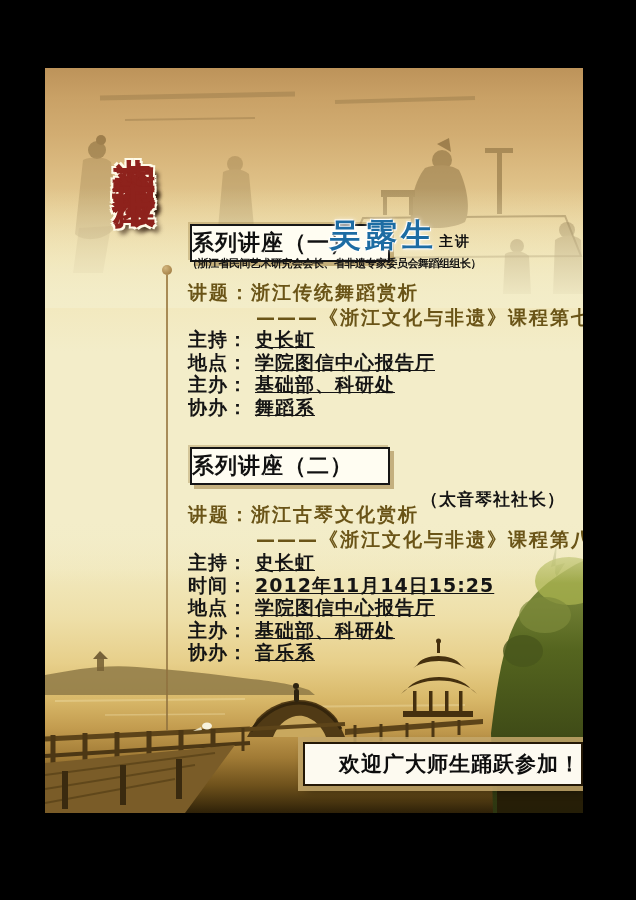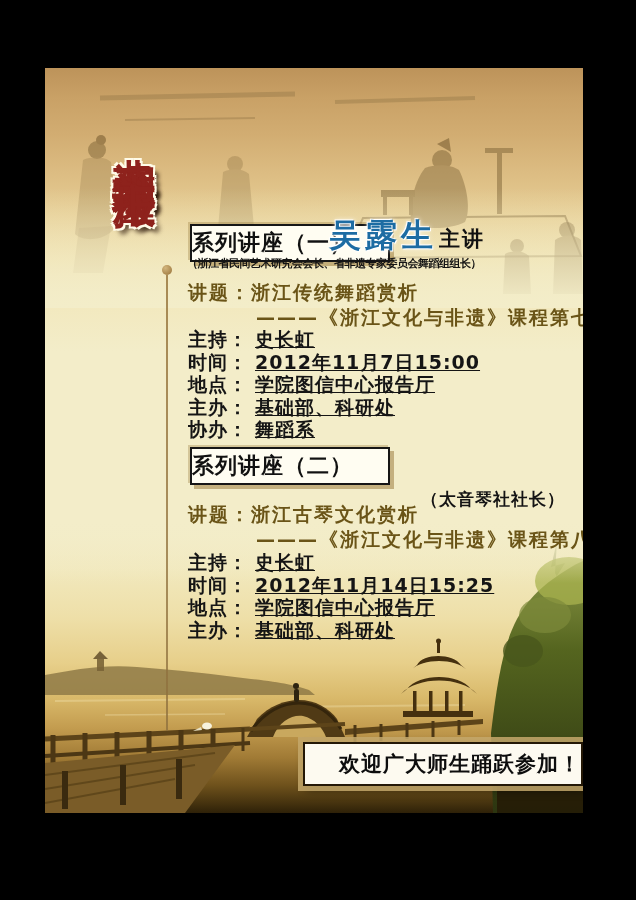--- a/index.html
+++ b/index.html
@@ -49,21 +49,21 @@
     box-shadow:4px 4px 0 rgba(156,126,64,.55), -2px -2px 0 rgba(156,126,64,.35);
     display:flex;align-items:center;justify-content:flex-start;
     font-size:22px;font-weight:bold;color:#111;letter-spacing:1px;
   }
   .speaker-row{position:absolute;left:284px;z-index:3;white-space:nowrap;}
   .speaker-name{
     font-family:"DejaVu Serif",serif;font-size:32px;font-weight:bold;color:#1d6ca3;
     text-shadow:0 0 5px #ffffff, 1px 1px 0 #ffffff, -1px -1px 0 #ffffff;
     letter-spacing:4px;
   }
-  .speaker-role{font-size:21px;font-weight:bold;color:#111;margin-left:2px;letter-spacing:2px;}
+  .speaker-role{font-size:14px;font-weight:bold;color:#111;margin-left:2px;letter-spacing:2px;}
   .affiliation{position:absolute;z-index:3;font-weight:bold;color:#141414;white-space:nowrap;}
   .affil-1{left:142px;top:188px;font-size:11px;letter-spacing:-0.5px;text-align:center;}
   .affil-2{left:360px;top:420px;font-size:17px;letter-spacing:1px;margin-left:16px;}
   .topic{position:absolute;left:143px;z-index:3;font-weight:bold;color:#6a5417;
     font-size:19px;letter-spacing:2px;line-height:25px;white-space:nowrap;}
   .topic .sub{padding-left:68px;}
   .rows{position:absolute;left:143px;z-index:3;}
   .row{font-size:19px;font-weight:bold;color:#151515;line-height:22.5px;
     letter-spacing:1px;white-space:nowrap;}
   .row .val{margin-left:7px;text-decoration:underline;}
@@ -241,38 +241,38 @@
   <div class="speaker-row name-1">
     <span class="speaker-name">吴露生</span><span class="speaker-role">主讲</span>
   </div>
   <div class="affiliation affil-1">（浙江省民间艺术研究会会长、省非遗专家委员会舞蹈组组长）</div>
   <div class="topic topic-1">
     <div><span>讲题：</span><span>浙江传统舞蹈赏析</span></div>
     <div class="sub">———《浙江文化与非遗》课程第七讲</div>
   </div>
   <div class="rows rows-1">
     <div class="row"><span>主持：</span><span class="val">史长虹</span></div>
-    <div class="row"><span>时间：</span><span class="val">2012年11月7日15:00</span></div>
     <div class="row"><span>地点：</span><span class="val">学院图信中心报告厅</span></div>
     <div class="row"><span>主办：</span><span class="val">基础部、科研处</span></div>
     <div class="row"><span>协办：</span><span class="val">舞蹈系</span></div>
   </div>
 
   <div class="badge badge-2">
     <span>系列讲座（二）</span>
   </div>
   <div class="affiliation affil-2">（太音琴社社长）</div>
   <div class="topic topic-2">
     <div><span>讲题：</span><span>浙江古琴文化赏析</span></div>
     <div class="sub">———《浙江文化与非遗》课程第八讲</div>
   </div>
   <div class="rows rows-2">
     <div class="row"><span>主持：</span><span class="val">史长虹</span></div>
     <div class="row"><span>时间：</span><span class="val">2012年11月14日15:25</span></div>
     <div class="row"><span>地点：</span><span class="val">学院图信中心报告厅</span></div>
     <div class="row"><span>主办：</span><span class="val">基础部、科研处</span></div>
+    <div class="row"><span>协办：</span><span class="val">音乐系</span></div>
   </div>
 
   <div class="banner">
     <span>欢迎广大师生踊跃参加！</span>
   </div>
 
 </div>
 
 </body></html>

